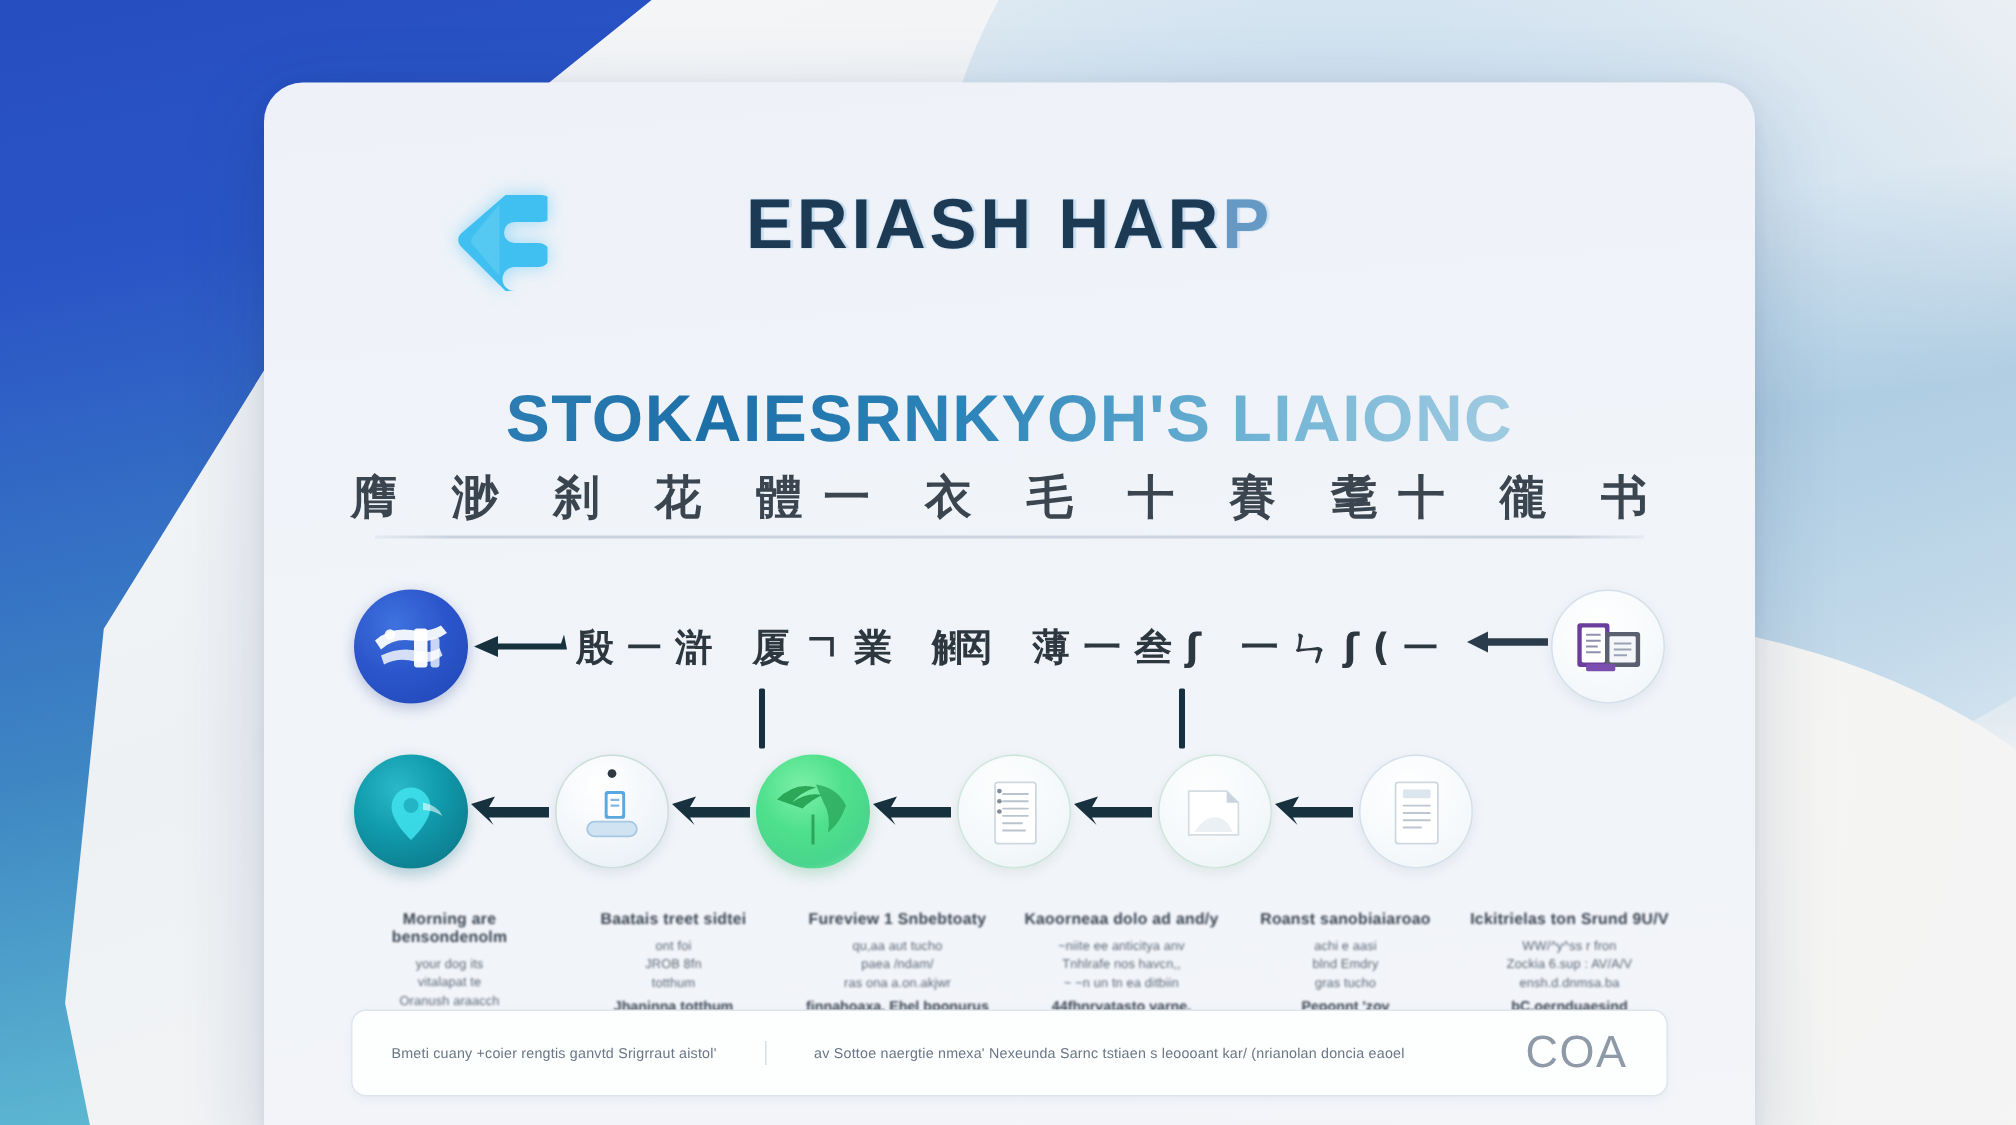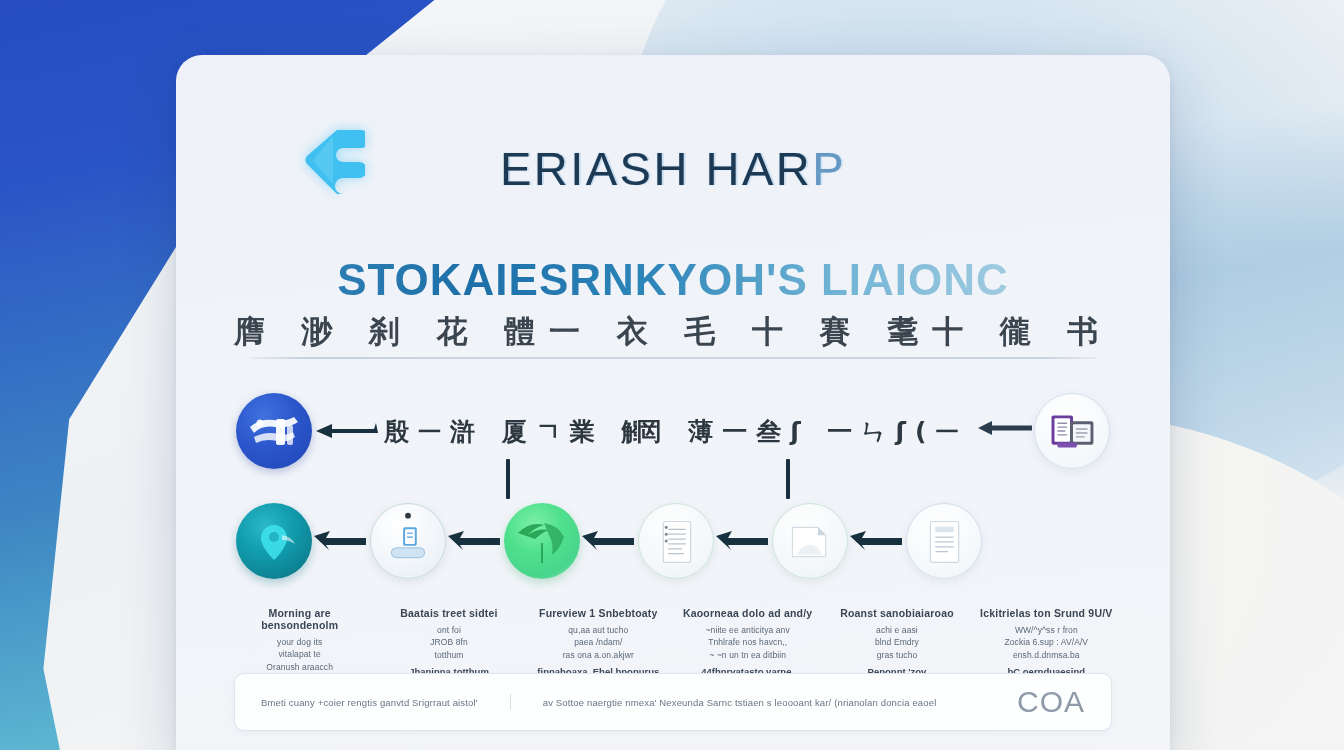--- a/index.html
+++ b/index.html
@@ -63,24 +63,24 @@
     display:flex; align-items:center;
   }
   .logo-wrap {
     position:absolute; left:122px; top:6px;
     width:72px; height:78px;
     display:flex; align-items:center; justify-content:center;
   }
   .logo-glyph { position:relative; width:62px; height:68px; }
   .logo-glyph svg { display:block; filter:drop-shadow(0 0 6px rgba(80,195,245,.55)); }
   .title {
-    position:absolute; left:0; right:0; top:26px;
+    position:absolute; left:0; right:0; top:6px;
     text-align:center;
     font-size:47px;
-    font-weight:400;
+    font-weight:700;
     letter-spacing:2.5px;
     color:#1d3a55;
     font-family:"Liberation Sans", sans-serif;
     text-shadow:0 0 1px rgba(60,130,190,.45), 2px 0 0 rgba(90,160,215,.22);
   }
   .title .fade-tail { color:#3f7fb5; opacity:.78; }
   
   .subtitle-block {
     position:absolute; left:0; right:0; top:200px; text-align:center;
   }
@@ -183,20 +183,21 @@
     border-radius:1px;
   }
   .connector.k1 { left:330px; top:78px; }
   .connector.k2 { left:610px; top:78px; }
 
   
   .captions {
     position:absolute; left:54px; right:54px; top:552px;
     display:flex;
     gap:10px;
+    justify-content:center;
   }
   .caption-col {
     flex:1 1 0;
     text-align:center;
     filter:blur(.55px);
   }
   .cap-title {
     font-size:10.5px;
     font-weight:700;
     color:#3b4654;

